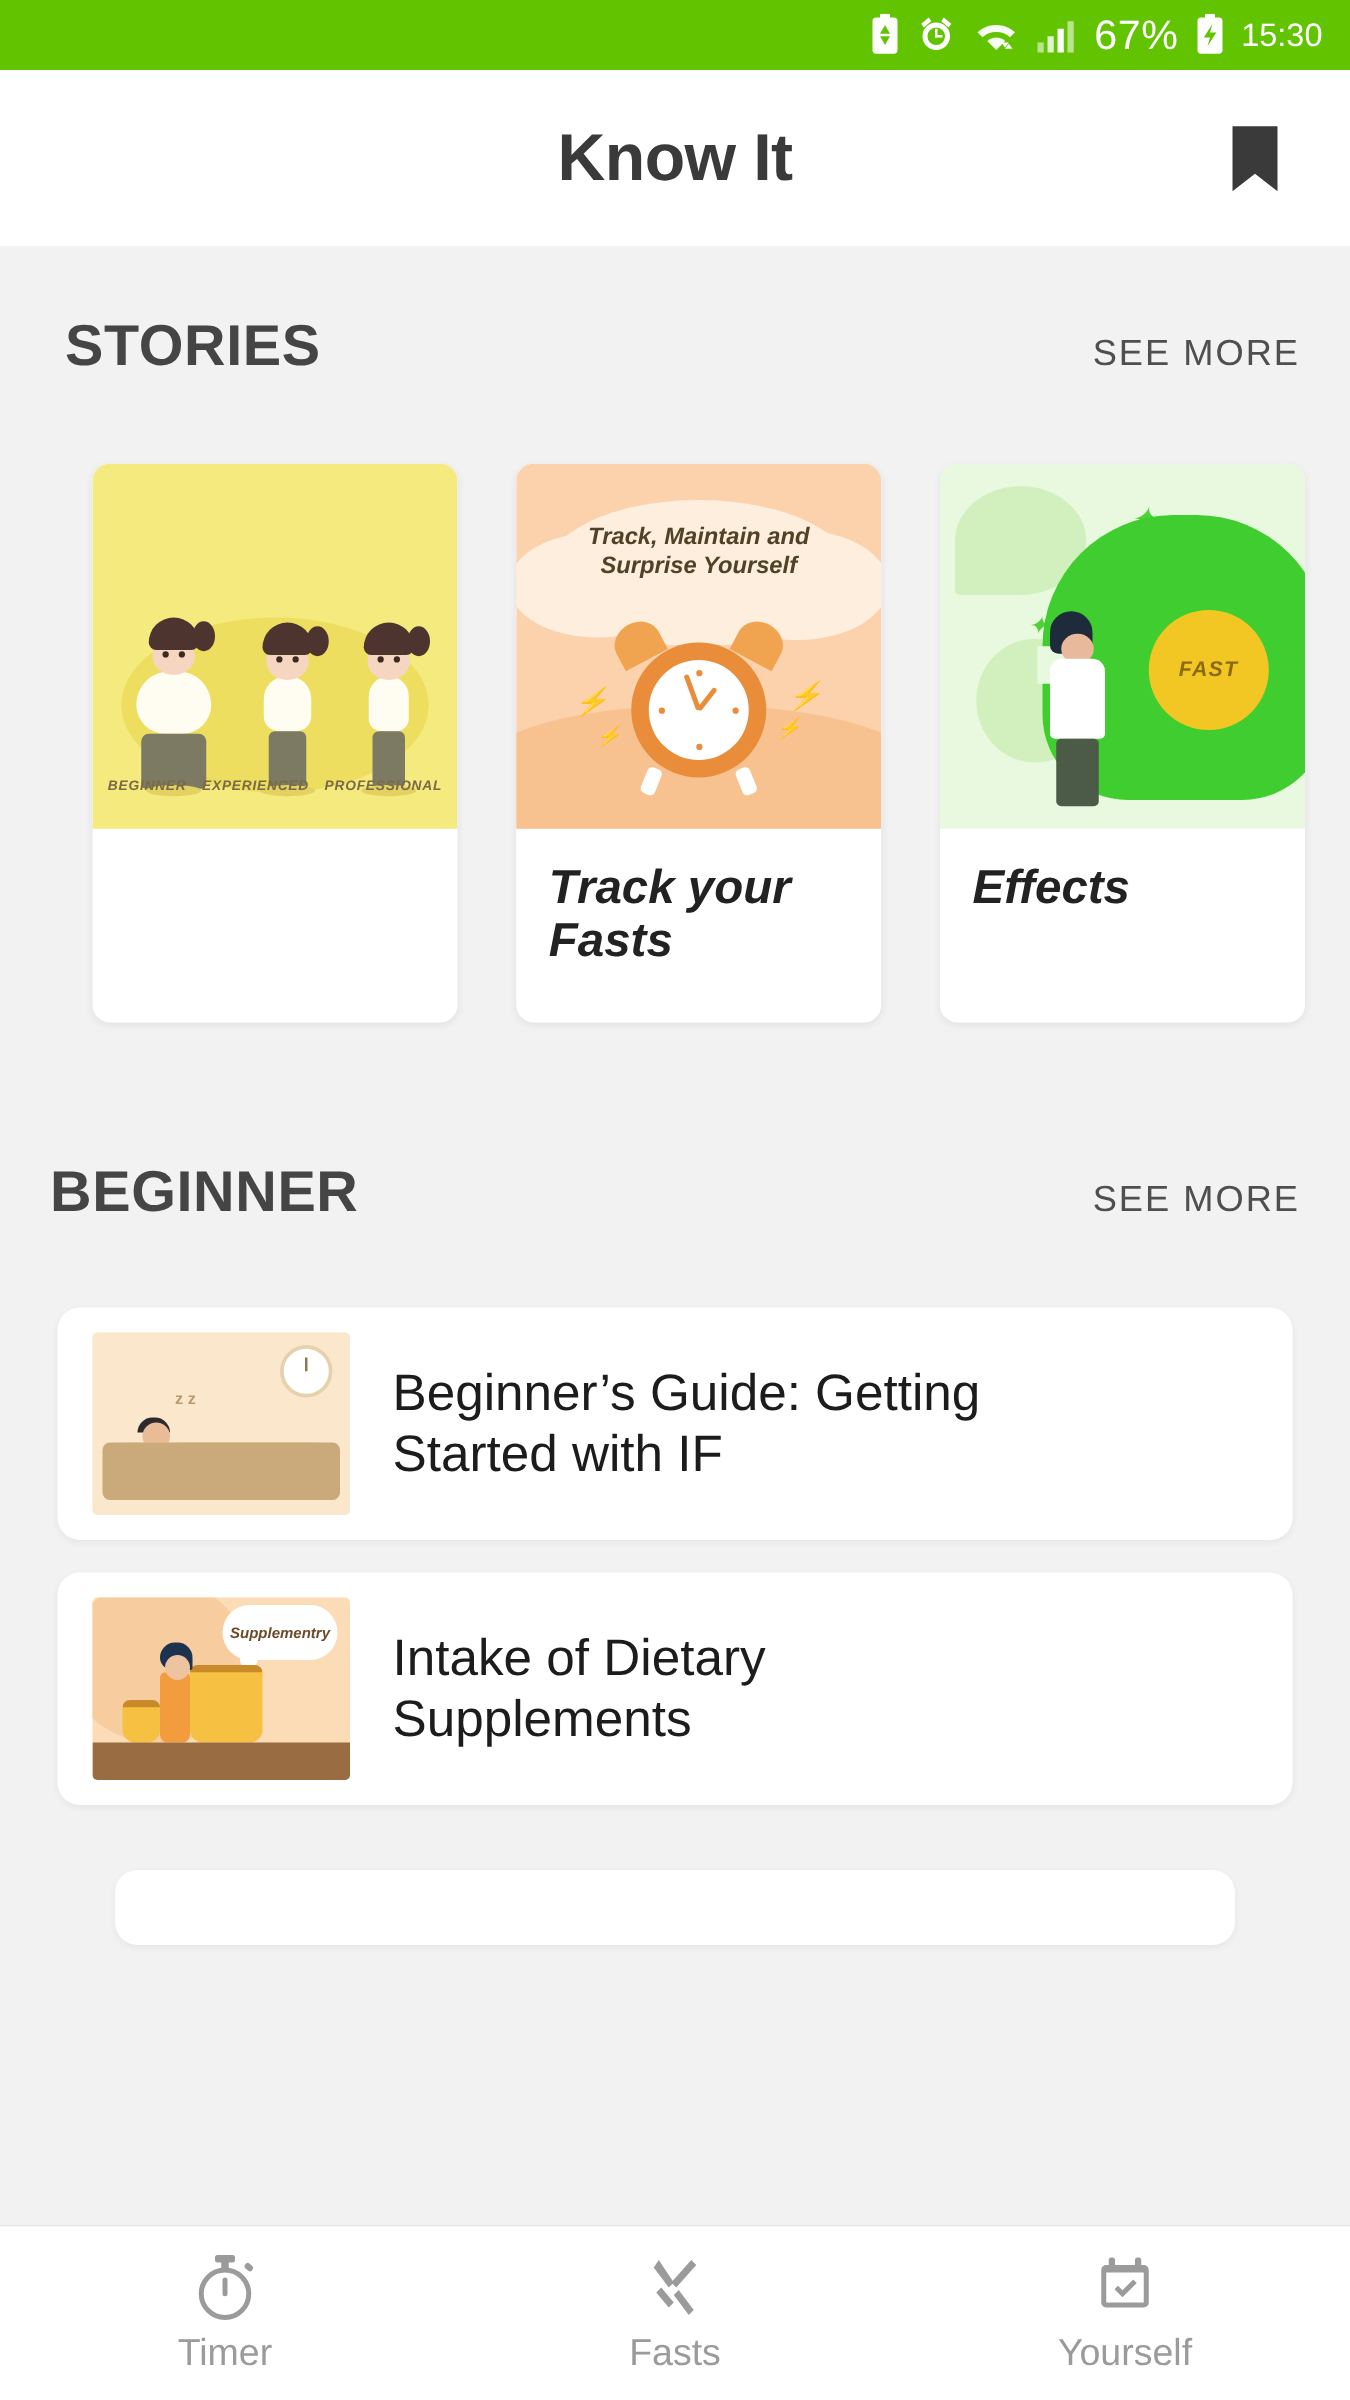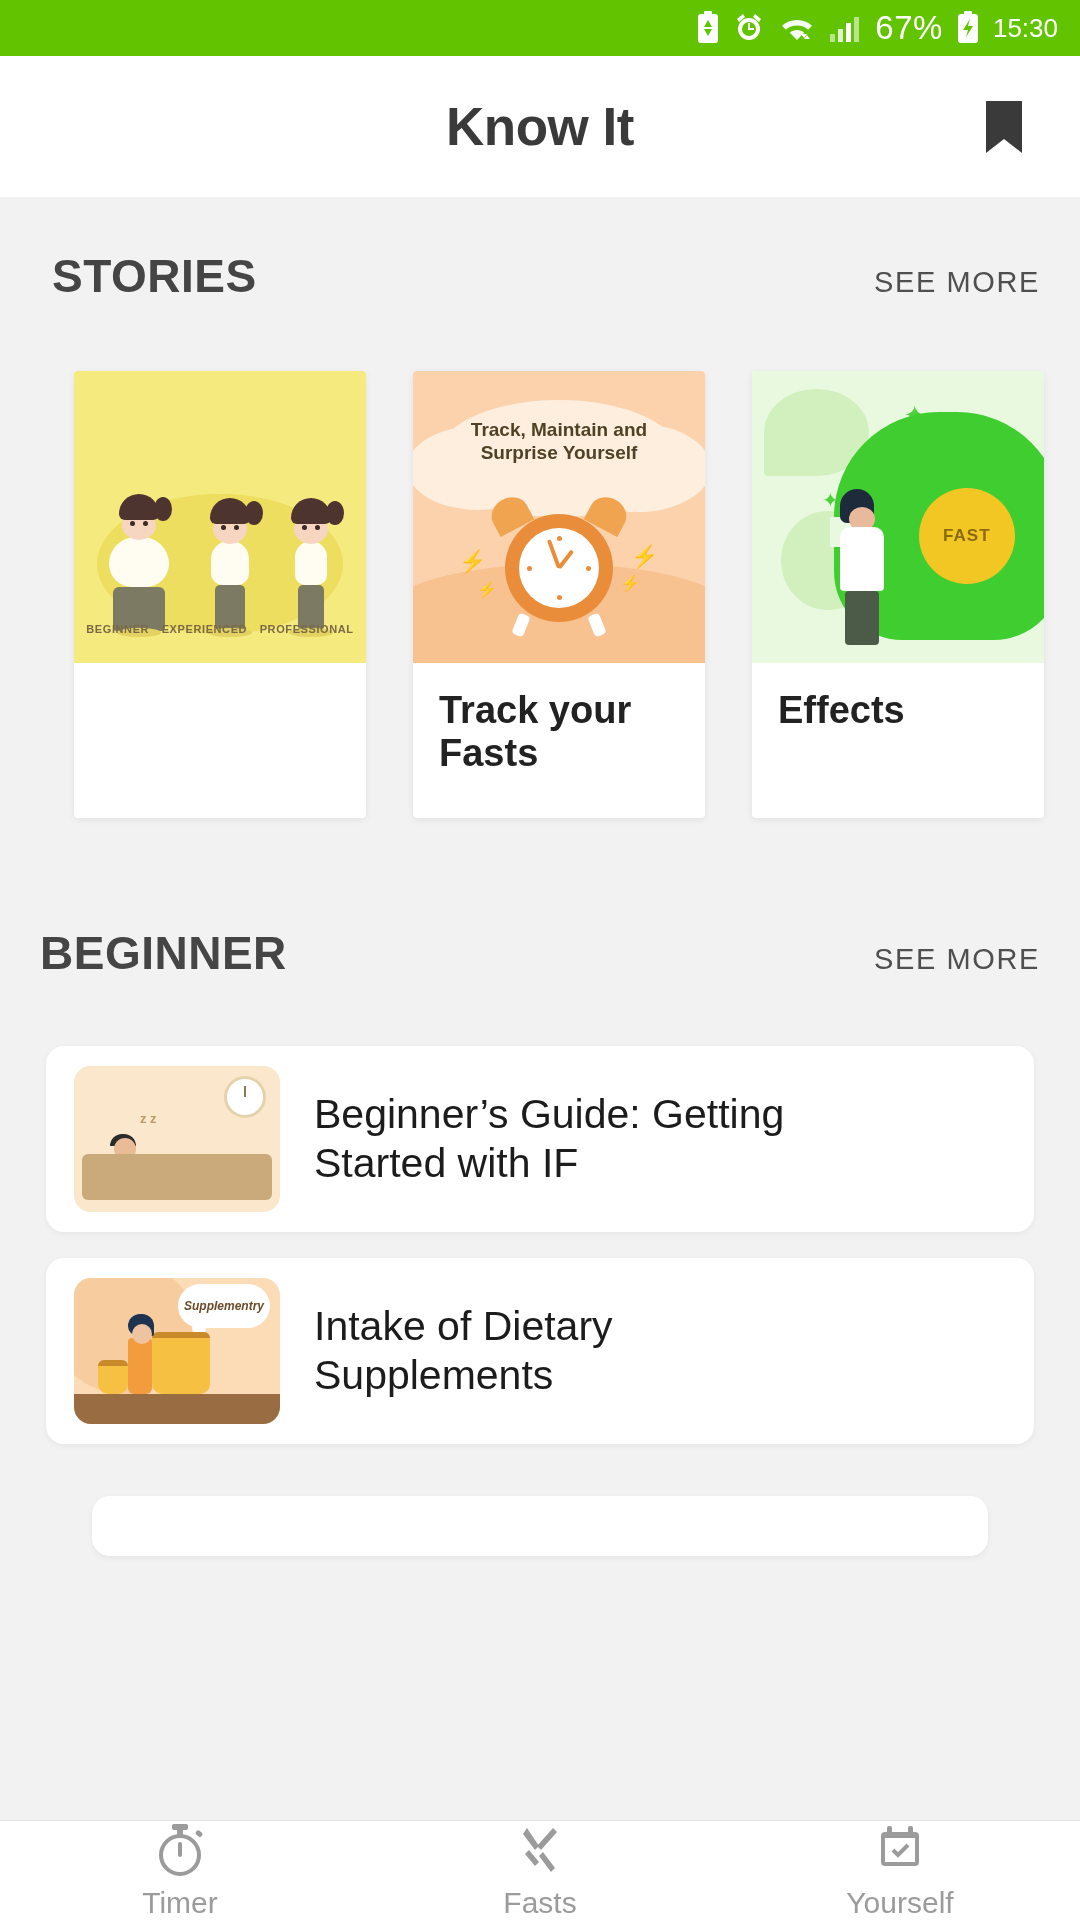--- a/index.html
+++ b/index.html
@@ -51,22 +51,23 @@
   .see-more{
     font-size:29px; font-weight:500; color:#4f4f4f; letter-spacing:1.6px;
   }
 
   
   .stories-row{
     display:flex; gap:47px; padding:0 62px; margin-top:68px;
   }
   .story-card{
     width:292px; flex:0 0 292px;
-    background:#ffffff; border-radius:4px; overflow:hidden;
+    background:#ffffff; border-radius:14px; overflow:hidden;
     box-shadow:0 2px 7px rgba(0,0,0,.07);
+    font-style:italic;
   }
   .story-art{
     height:292px; width:100%; position:relative; overflow:hidden;
   }
   .story-title{
     padding:26px 26px 42px 26px;
     font-size:38px; font-weight:bold; color:#222; line-height:1.14;
     white-space:pre-line;
   }
   .story-card.clipped{ width:292px; }
@@ -201,21 +202,21 @@
 
   
   .beginner-wrap{ margin-top:108px; }
   .beginner-list{ padding:0 46px; margin-top:66px; display:flex; flex-direction:column; gap:26px; }
   .list-row{
     background:#ffffff; border-radius:18px; height:186px;
     display:flex; align-items:center; padding:0 28px;
     box-shadow:0 2px 6px rgba(0,0,0,.05);
   }
   .thumb{
-    width:206px; height:146px; border-radius:17px; overflow:hidden;
+    width:206px; height:146px; border-radius:4px; overflow:hidden;
     flex:0 0 206px; position:relative;
   }
   .row-title{
     margin-left:34px; font-size:41px; color:#1c1c1c;
     line-height:1.18; white-space:pre-line;
   }
 
   
   .th-sleep{ background:#fae6c6; }
   .th-sleep .wall{ position:absolute; inset:0; background:#fbe8cc; }
@@ -294,21 +295,21 @@
     background:#1f3350; border-radius:12px 12px 2px 10px;
   }
 
   .partial-row{
     background:#ffffff; border-radius:18px; height:60px; margin:26px 46px 0 46px;
     box-shadow:0 2px 6px rgba(0,0,0,.05);
   }
 
   
   .bottomnav{
-    position:absolute; left:0; right:0; bottom:0; height:100px;
+    position:absolute; left:0; right:0; bottom:0; height:140px;
     background:#ffffff; border-top:1px solid #e3e3e3;
     display:flex; align-items:center;
   }
   .nav-item{
     flex:1; display:flex; flex-direction:column; align-items:center; gap:8px;
   }
   .nav-label{ font-size:30px; color:#9b9b9b; }
   .nav-item.active .nav-label{ color:#5cc715; font-weight:bold; }
   .nav-icon{ height:56px; display:flex; align-items:flex-end; justify-content:center; }
 </style>

